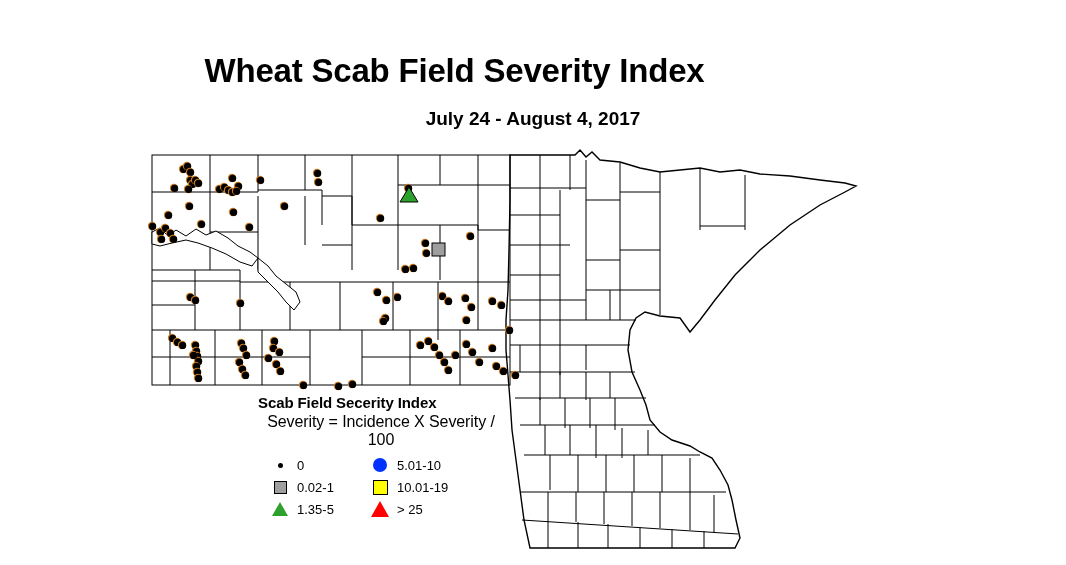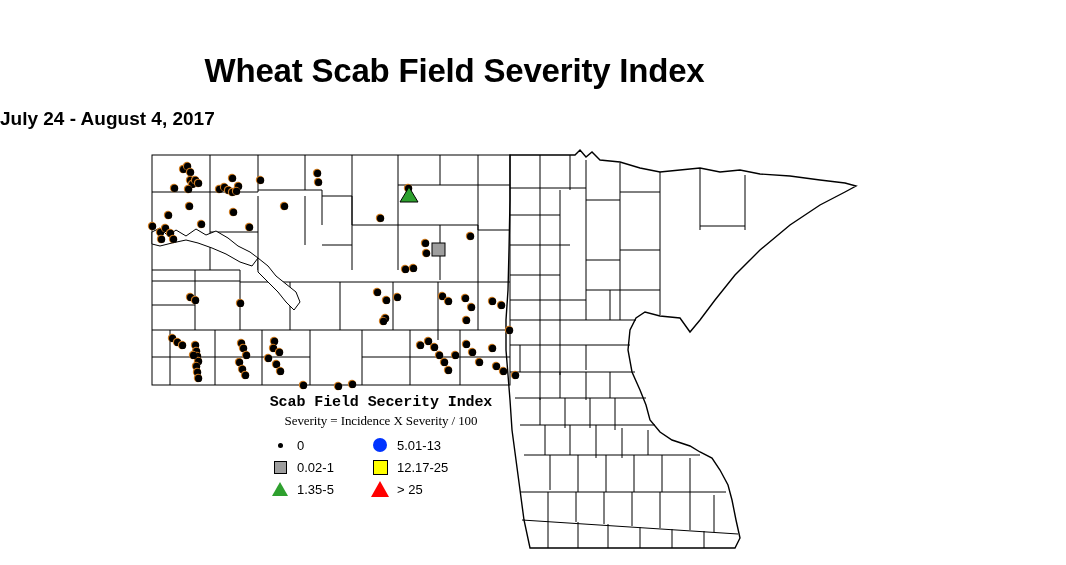--- a/index.html
+++ b/index.html
@@ -8,48 +8,46 @@
     font-family:"Liberation Sans", sans-serif;
     color:#000000;overflow:hidden;position:relative;
   }
   #page{position:relative;width:1066px;height:565px;}
 
   .title{
     position:absolute;left:0;top:52px;width:909px;text-align:center;
     font-size:33px;font-weight:bold;letter-spacing:-0.2px;
   }
   .subtitle{
-    position:absolute;left:0;top:108px;width:1066px;
+    position:absolute;left:0;top:108px;width:1066px;text-align:center;
     font-size:19px;font-weight:bold;
   }
 
   .map-wrap{position:absolute;left:0;top:0;width:1066px;height:565px;}
   svg.map{display:block;width:1066px;height:565px;}
   .cbound{fill:#ffffff;stroke:#000000;stroke-width:1;}
   .sbound{fill:none;stroke:#000000;stroke-width:1.4;}
   .lake{fill:#ffffff;stroke:#000000;stroke-width:1;}
 
   .pt-dot{fill:#000000;}
   .pt-halo{fill:#cc7a1f;}
   .pt-square{fill:#9e9e9e;stroke:#000000;stroke-width:1;}
   .pt-tri-green{fill:#2ea02e;stroke:#000000;stroke-width:1;}
 
   
   .legend{
     position:absolute;left:258px;top:394px;width:246px;height:110px;
   }
   .legend-title{
-    font-size:15px;font-weight:bold;text-align:center;width:100%;
+    font-size:15px;font-weight:bold;text-align:left;width:100%;
     letter-spacing:-0.1px;
-    font-family:Liberation Mono, monospace;
   }
   .legend-sub{
-    font-size:13px;text-align:center;width:100%;margin-top:2px;
+    font-size:16px;text-align:center;width:100%;margin-top:2px;
     letter-spacing:-0.1px;
-    font-family:Liberation Serif, serif;
   }
   .legend-grid{
     margin-top:5px;display:grid;grid-template-columns:100px 1fr;
     grid-auto-rows:22px;align-items:center;padding-left:14px;
   }
   .lg-item{display:flex;align-items:center;gap:9px;}
   .lg-sym{width:16px;height:16px;display:flex;align-items:center;justify-content:center;}
   .lg-label{font-size:13px;line-height:1;}
 
   .sym-dot{width:5px;height:5px;border-radius:50%;background:#000;}
@@ -418,34 +416,34 @@
       <div class="lg-item">
         <span class="lg-sym">
             <span class="sym-dot"></span>
           </span>
         <span class="lg-label">0</span>
       </div>
       <div class="lg-item">
         <span class="lg-sym">
             <span class="sym-circ-blue"></span>
           </span>
-        <span class="lg-label">5.01-13</span>
+        <span class="lg-label">5.01-10</span>
       </div>
 
       <div class="lg-item">
         <span class="lg-sym">
             <span class="sym-sq-gray"></span>
           </span>
         <span class="lg-label">0.02-1</span>
       </div>
       <div class="lg-item">
         <span class="lg-sym">
             <span class="sym-sq-yellow"></span>
           </span>
-        <span class="lg-label">12.17-25</span>
+        <span class="lg-label">10.01-19</span>
       </div>
 
       <div class="lg-item">
         <span class="lg-sym">
             <span class="sym-tri-green"></span>
           </span>
         <span class="lg-label">1.35-5</span>
       </div>
       <div class="lg-item">
         <span class="lg-sym">

